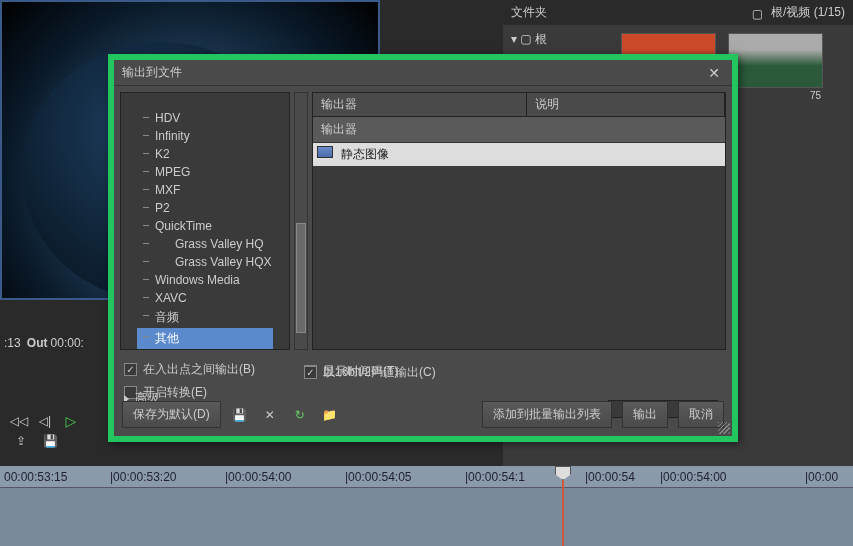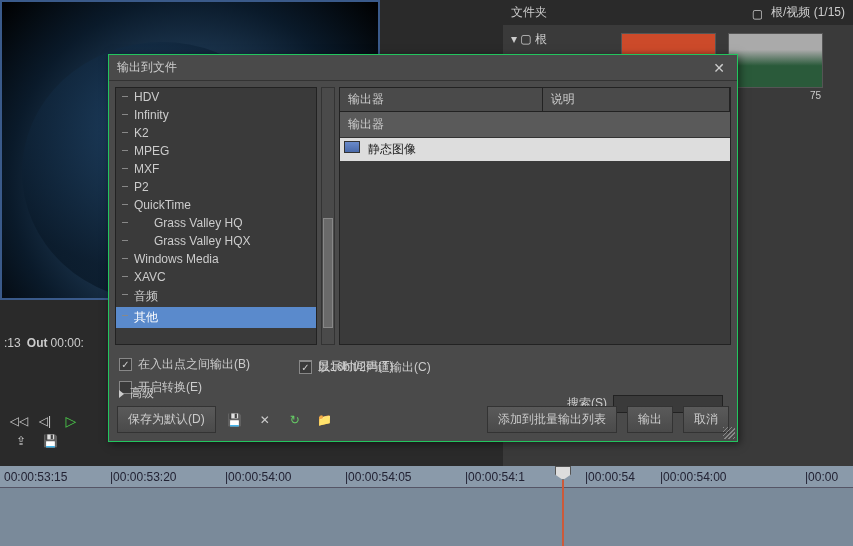--- a/index.html
+++ b/index.html
@@ -14,25 +14,25 @@
 .thumb-row{display:flex;gap:12px}
 .thumb{width:95px;height:55px;background:linear-gradient(#4a6a8a 50%,#3a5a3a 50%);border:1px solid #555}
 .thumb.sky{background:linear-gradient(#cc4a2a 30%,#8a3a2a 60%,#2a2a2a 100%)}
 .thumb.trees{background:linear-gradient(#aaa 30%,#2a5a3a 60%)}
 .thumb.wave{background:#2a2a2a;position:relative}
 .thumb.wave::after{content:"";position:absolute;top:40%;left:5%;width:90%;height:20%;background:linear-gradient(90deg,#4a9a6a,#6aba8a,#4a9a6a);opacity:.7}
 .thumb.black{background:#0a0a0a}
 .timecode{color:#ccc;font-size:10px;text-align:right;padding:2px}
 .filename{color:#ccc;font-size:10px;text-align:right;padding:2px}
 
-.dialog{position:absolute;top:54px;left:108px;width:630px;height:388px;background:#4a4a4a;border:1px solid #22c55e;box-shadow:2px 2px 8px rgba(0,0,0,.5)}
+.dialog{position:absolute;top:54px;left:108px;width:630px;height:388px;background:#4a4a4a;border:6px solid #22c55e;box-shadow:2px 2px 8px rgba(0,0,0,.5)}
 .dialog-title{background:#4a4a4a;padding:4px 8px;color:#ccc;display:flex;justify-content:space-between;align-items:center;border-bottom:1px solid #333}
 .close-btn{cursor:pointer;color:#ccc;font-size:14px;padding:0 4px}
 .dialog-body{display:flex;height:270px;padding:6px;gap:4px}
-.tree-pane{width:202px;background:#3a3a3a;border:1px solid #222;padding:0;overflow:auto;color:#ccc}
+.tree-pane{width:170px;background:#3a3a3a;border:1px solid #222;padding:16px;overflow:auto;color:#ccc}
 .tree-pane .item{padding:2px 0 2px 18px;cursor:pointer;position:relative}
 .tree-pane .item::before{content:"";position:absolute;left:6px;top:8px;width:6px;height:1px;background:#888}
 .tree-pane .sub{padding-left:38px}
 .tree-pane .item.selected{background:#5a8acc;color:#fff}
 .scroll-track{width:14px;background:#4a4a4a;border:1px solid #333;position:relative}
 .scroll-thumb{position:absolute;top:130px;left:1px;width:10px;height:110px;background:#6a6a6a;border:1px solid #888}
 .list-pane{flex:1;background:#3a3a3a;border:1px solid #222;color:#ccc}
 .list-header{display:flex;background:#4a4a4a;border-bottom:1px solid #222}
 .list-header div{padding:3px 8px;border-right:1px solid #222}
 .col1{width:52%}.col2{flex:1}

